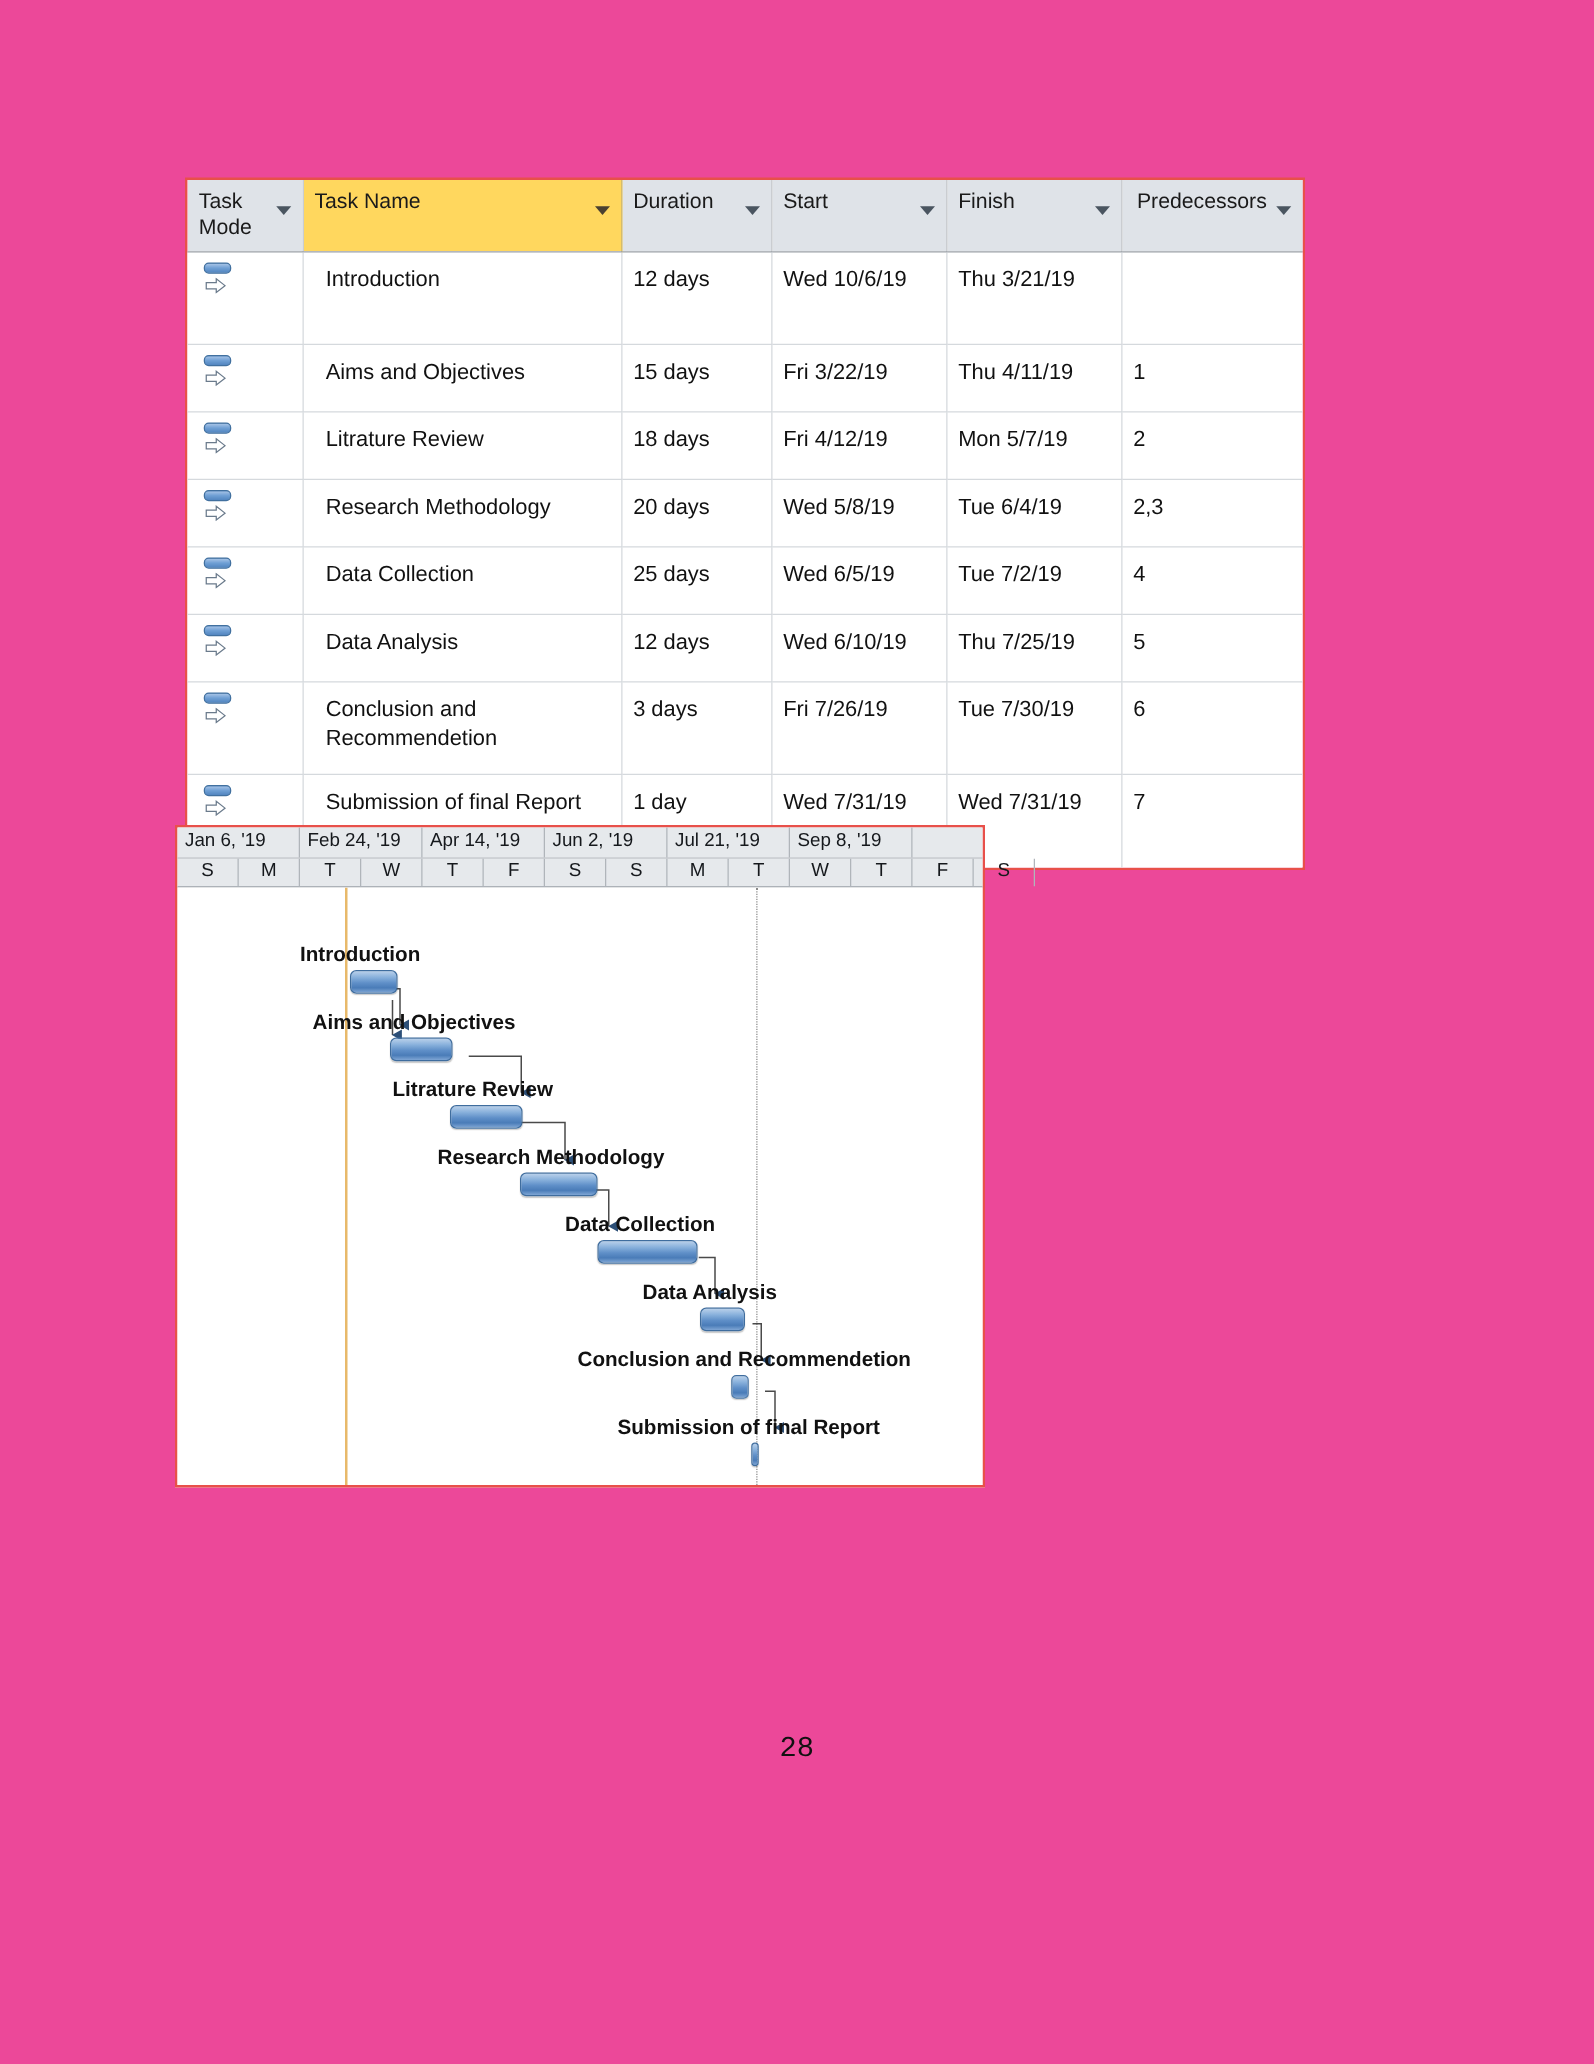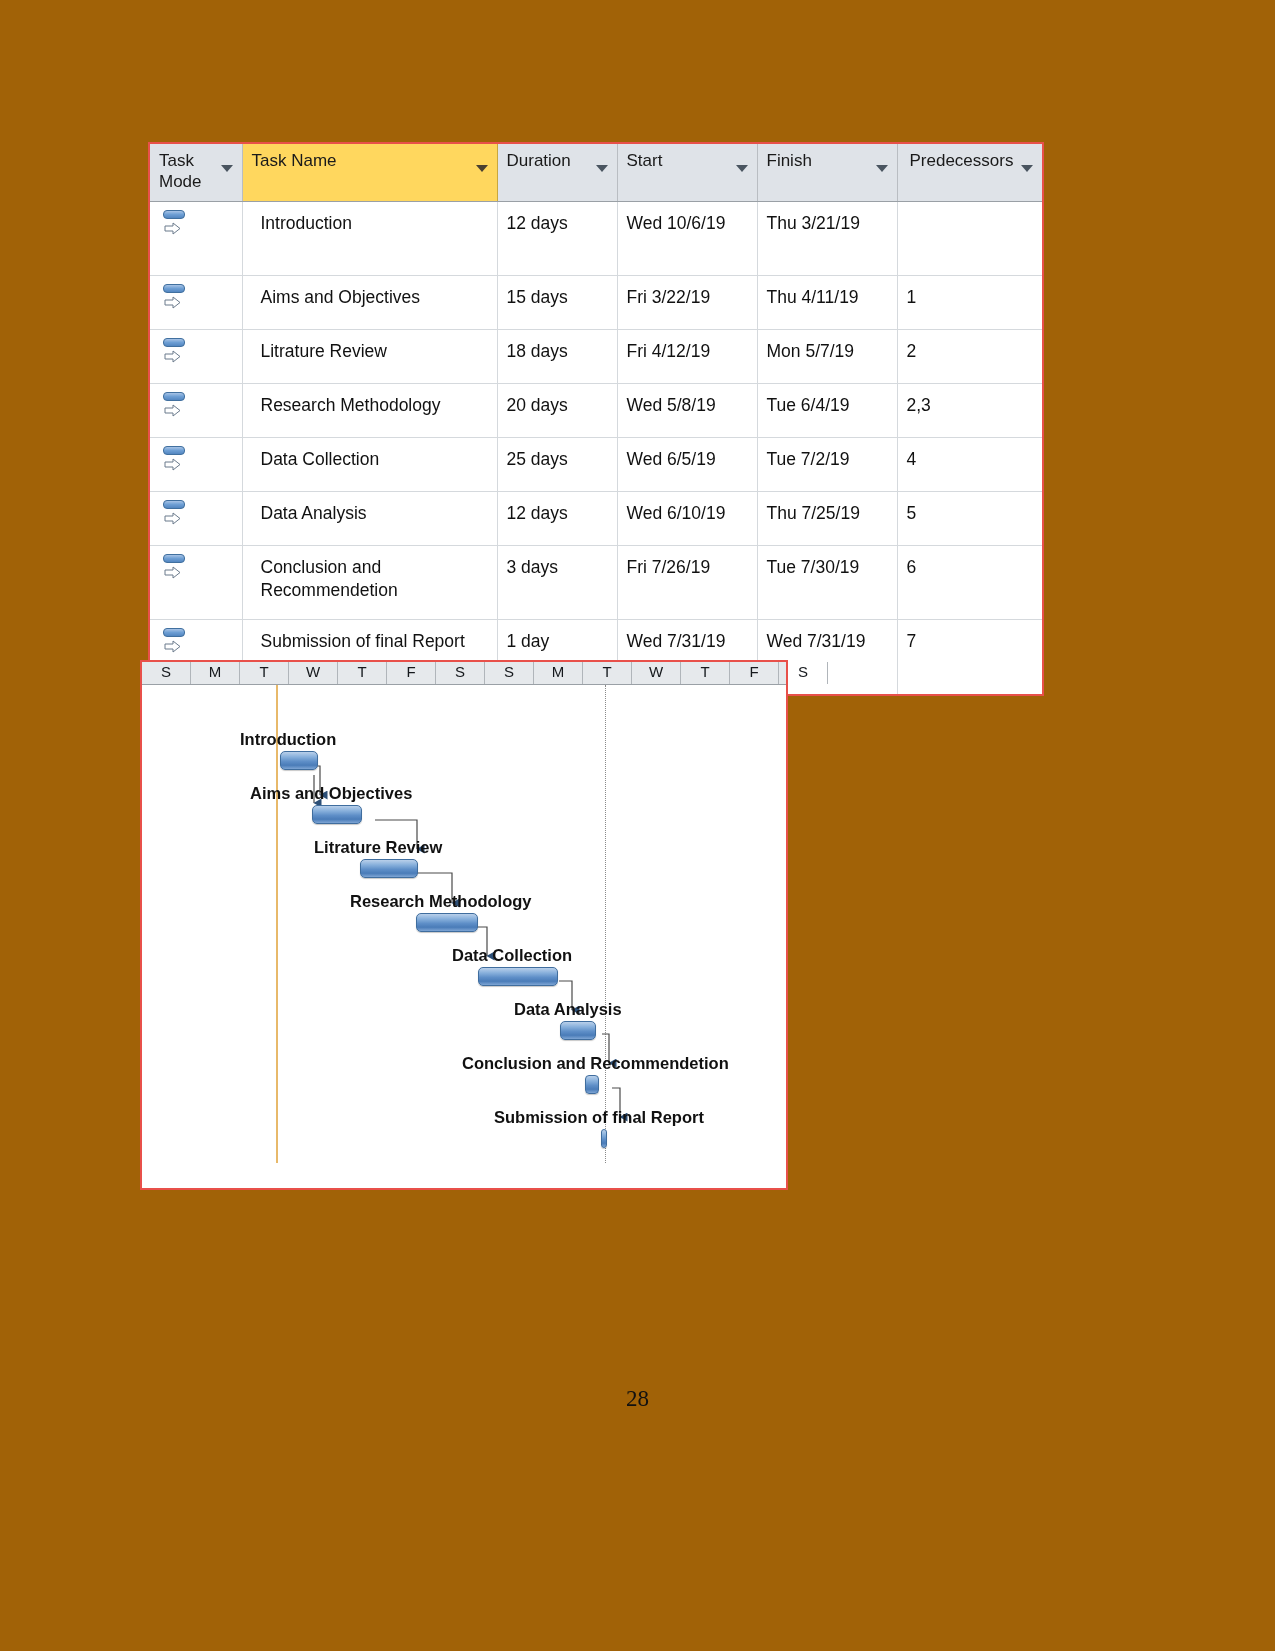--- a/index.html
+++ b/index.html
@@ -6,21 +6,21 @@
   html, body {
     margin: 0; padding: 0;
     width: 1275px; height: 1651px;
     background: #ffffff;
     font-family: "Liberation Sans", sans-serif;
   }
   #page {
     position: relative;
     width: 1275px;
     height: 1651px;
-    background: #a16207;
+    background: #ec4899;
     overflow: hidden;
   }
 
   
   #table-block {
     position: absolute;
     left: 148px;
     top: 142px;
     width: 896px;
     border: 2px solid #e8504a;
@@ -179,21 +179,21 @@
     width: 100%; height: 100%;
     pointer-events: none;
   }
 
   
   #page-number {
     position: absolute;
     left: 0; right: 0;
     top: 1386px;
     text-align: center;
-    font-family: Liberation Serif, serif;
+    font-family: Liberation Mono, monospace;
     font-size: 23px;
     color: #111111;
   }
 </style>
 </head>
 <body>
 
 <div id="page">
 
   <div id="table-block">
@@ -313,20 +313,28 @@
             <td>1 day</td>
             <td>Wed 7/31/19</td>
             <td>Wed 7/31/19</td>
             <td class="td-last">7</td>
           </tr>
         </tbody>
     </table>
   </div>
 
   <div id="gantt-block">
+    <div class="tl-months" id="tl-months">
+        <div>Jan 6, '19</div>
+        <div>Feb 24, '19</div>
+        <div>Apr 14, '19</div>
+        <div>Jun 2, '19</div>
+        <div>Jul 21, '19</div>
+        <div>Sep 8, '19</div>
+      </div>
     <div class="tl-days" id="tl-days">
         <div>S</div>
         <div>M</div>
         <div>T</div>
         <div>W</div>
         <div>T</div>
         <div>F</div>
         <div>S</div>
         <div>S</div>
         <div>M</div>

